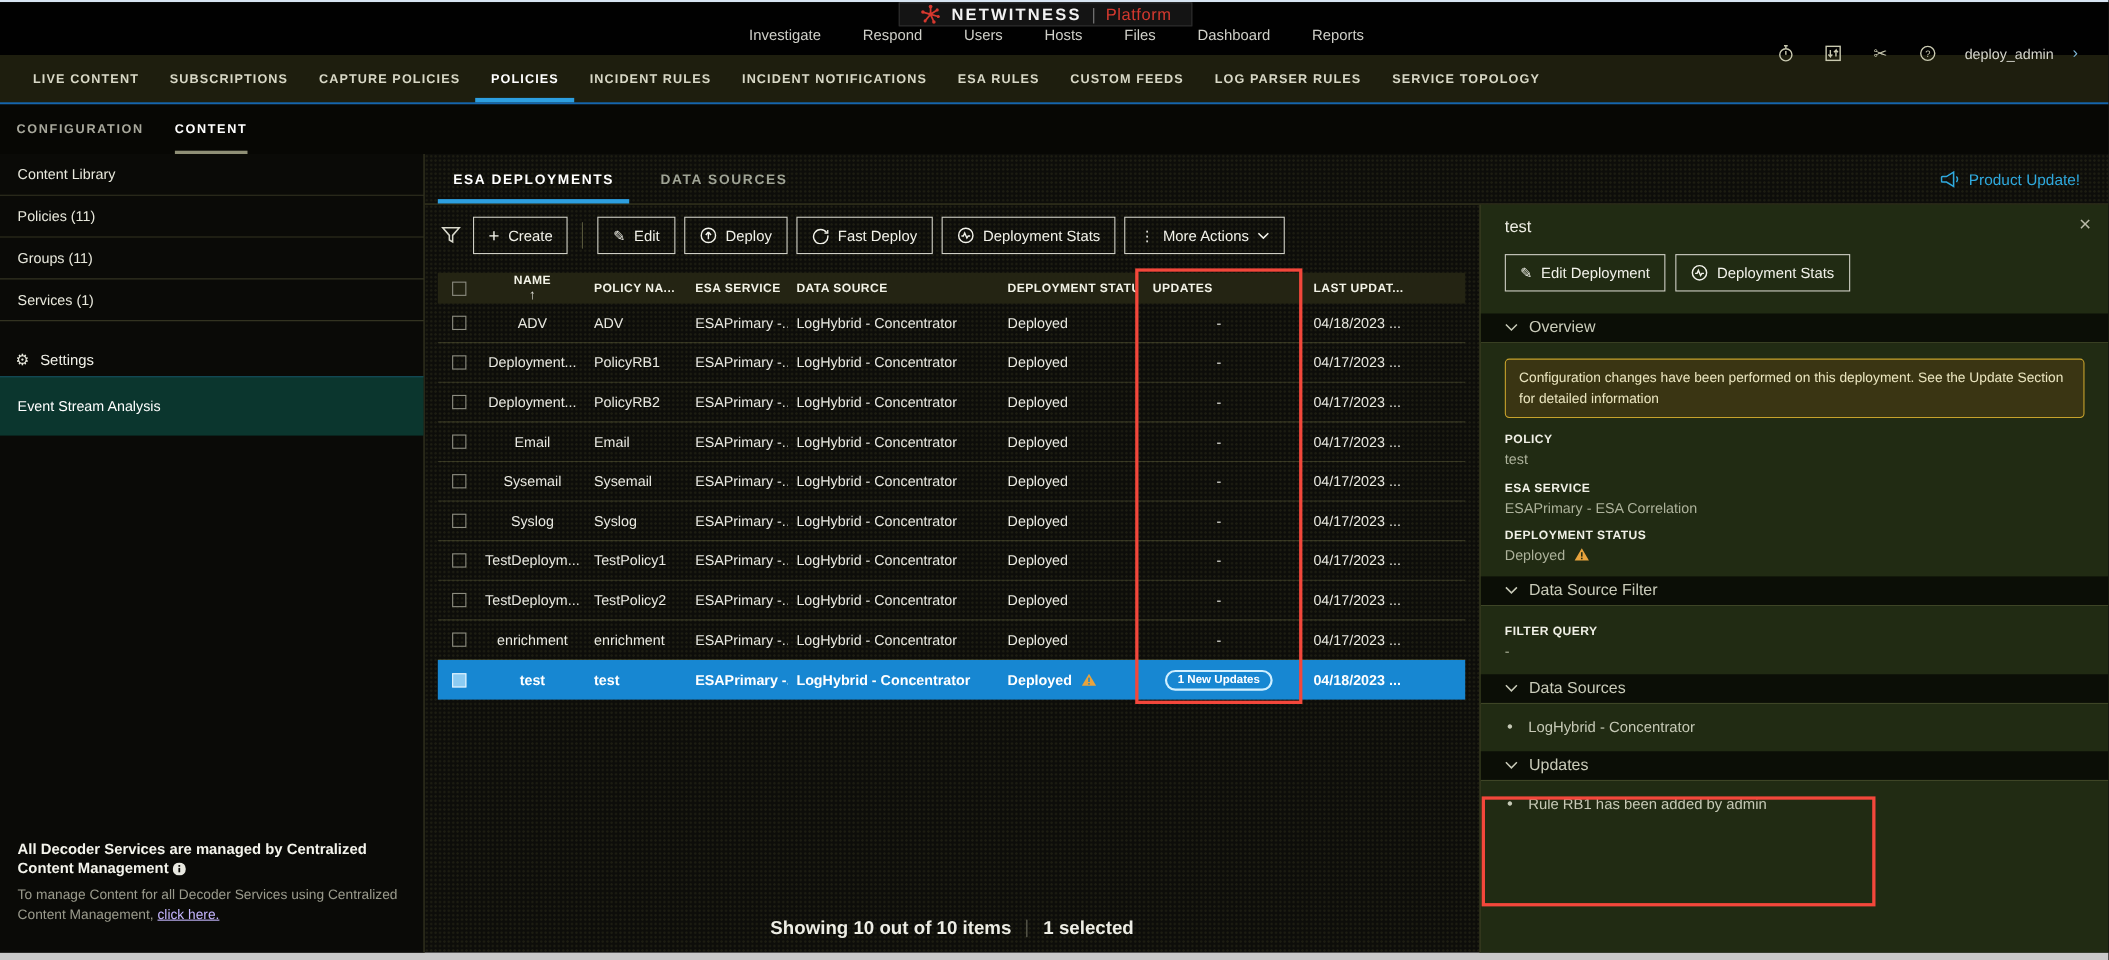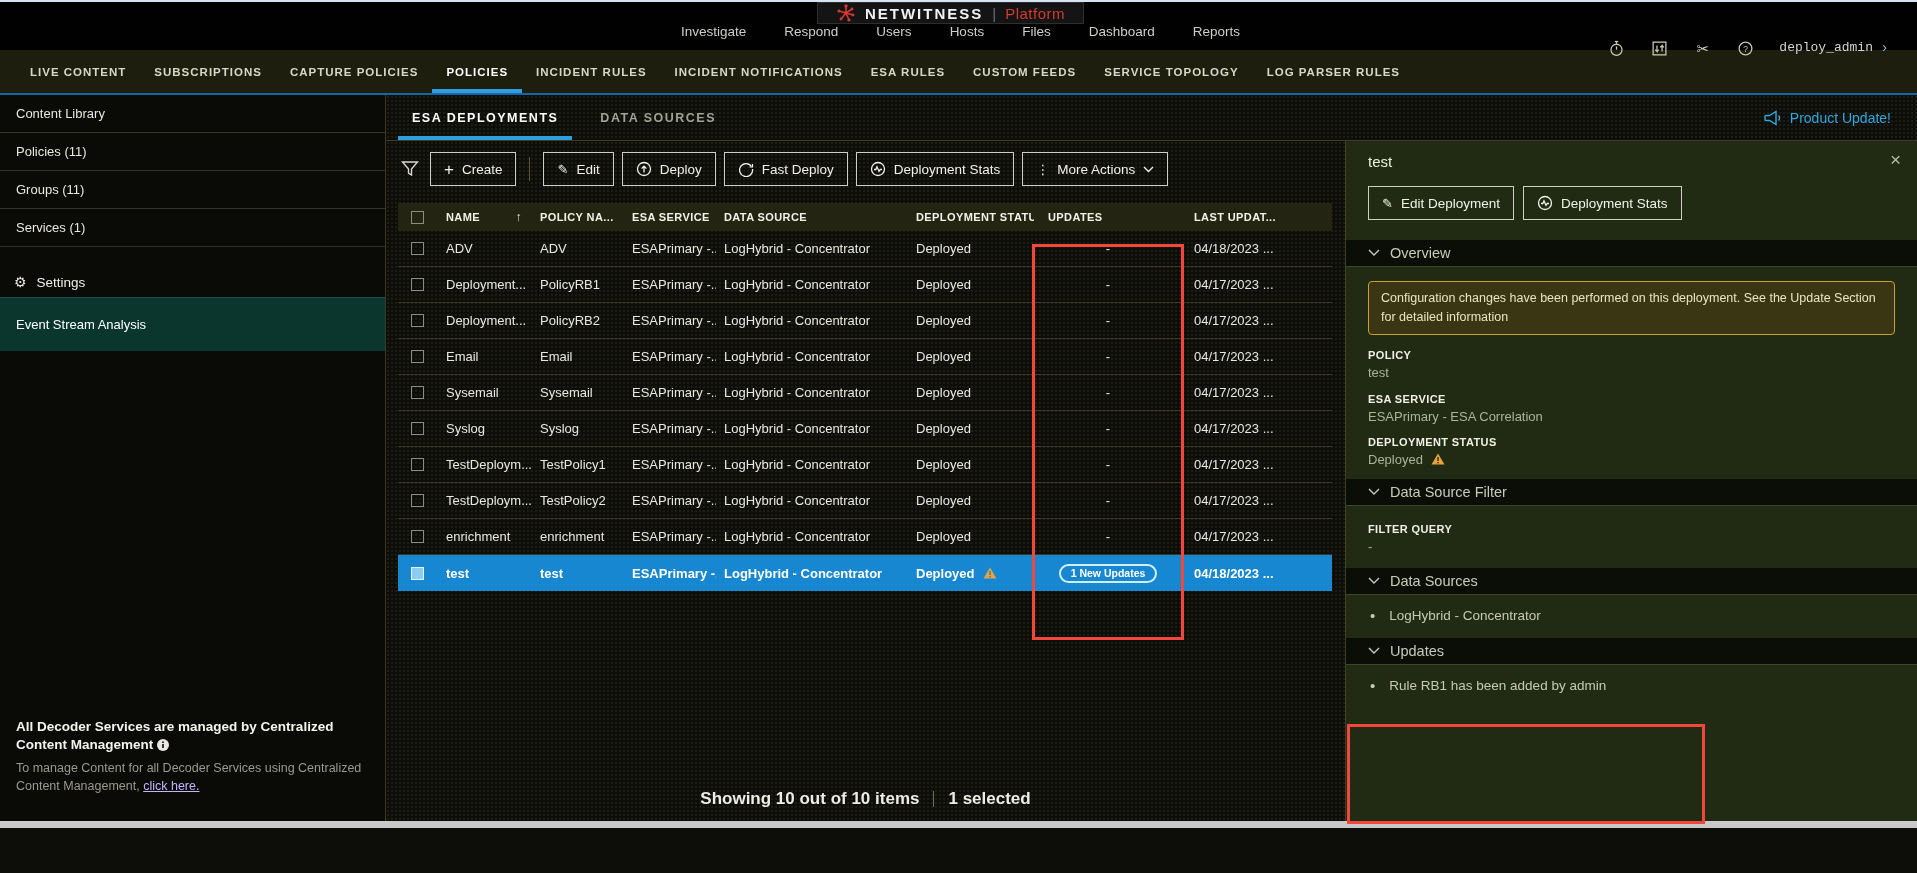--- a/index.html
+++ b/index.html
@@ -20,21 +20,21 @@
            height:42px; margin-left:12px; padding:0 18px; }
   .brand-name { color:#F2F2F2; font-size:15px; font-weight:bold; letter-spacing:2px; }
   .brand-divider { color:#6E6E6E; font-size:15px; }
   .brand-product { color:#D6392F; font-size:15px; letter-spacing:0.5px; }
   .top-menus { display:flex; align-items:center; gap:38px; margin-left:32px; }
   .top-menu { color:#CFCFC8; font-size:13.5px; cursor:pointer; }
   .top-right { margin-left:auto; display:flex; align-items:center; gap:24px; }
   .top-icon { width:19px; height:19px; display:flex; align-items:center; justify-content:center; cursor:pointer; }
   .top-icon svg { width:17px; height:17px; }
   .scissors { color:#C9C9B0; font-size:15px; }
-  .user { display:flex; align-items:flex-start; gap:7px; color:#D5D5CC; font-size:13px; cursor:pointer;font-family:Liberation Mono, monospace; }
+  .user { display:flex; align-items:flex-end; gap:17px; color:#D5D5CC; font-size:13px; cursor:pointer; }
   .user-chev { color:#7FB8D8; font-size:15px; }
 
   
   .nav2 { height:45px; background:#1E1E0E; border-bottom:2px solid #1565AD;
           display:flex; align-items:stretch; padding-left:16px; }
   .nav2-item { display:flex; align-items:center; padding:0 14px; color:#D8D8C6;
                font-size:11.5px; font-weight:bold; letter-spacing:1px; cursor:pointer;
                border-bottom:4px solid transparent; padding-top:4px; }
   .nav2-item.active { color:#FFFFFF; border-bottom-color:#2D9FE0; }
 
@@ -85,21 +85,21 @@
   .kebab { font-size:13px; letter-spacing:0; }
 
   
   .table { margin-top:16px; margin-left:12px; width:934px; }
   .trow, .thead {
     display:grid; grid-template-columns:38px 96px 92px 92px 188px 130px 148px 150px; align-items:center;
   }
   .thead { height:28px; background:#242413; font-size:11px; font-weight:bold; color:#F2F2E6; letter-spacing:0.4px; }
   .trow { height:36px; font-size:13px; color:#E9E9E1; border-bottom:1px solid rgba(140,140,85,0.30); cursor:pointer; }
   .c-pad { padding-left:8px; white-space:nowrap; overflow:hidden; }
-  .c-name { padding-left:10px; display:flex; align-items:center; justify-content:space-between; padding-right:10px; }
+  .c-name { padding-left:10px; display:flex; align-items:center; justify-content:space-between; padding-right:10px;flex-direction:column; }
   .c-status { padding-left:12px; display:flex; align-items:center; gap:8px; }
   .c-updates { text-align:center; }
   .c-updated { padding-left:12px; }
   .cbx { width:13px; height:13px; border:1px solid #8C8C80; margin-left:13px; cursor:pointer; }
   .sort-arrow { color:#E9E9E1; font-size:12px; }
   .trow.selected { background:#1787D2; color:#FFFFFF; font-weight:bold; border-bottom:none; }
   .trow.selected .cbx { background:#8CCBF2; border-color:#E3F4FF; }
   .badge { display:inline-block; border:2px solid #CFEFFF; border-radius:10px; padding:1px 10px 2px;
            font-size:10.5px; font-weight:bold; color:#FFFFFF; white-space:nowrap; }
   .status-bar { position:absolute; bottom:12px; left:0; width:100%; display:flex; align-items:center;
@@ -209,24 +209,28 @@
 
   <div class="nav2 texture">
     <span class="nav2-item">LIVE CONTENT</span>
     <span class="nav2-item">SUBSCRIPTIONS</span>
     <span class="nav2-item">CAPTURE POLICIES</span>
     <span class="nav2-item active">POLICIES</span>
     <span class="nav2-item">INCIDENT RULES</span>
     <span class="nav2-item">INCIDENT NOTIFICATIONS</span>
     <span class="nav2-item">ESA RULES</span>
     <span class="nav2-item">CUSTOM FEEDS</span>
+    <span class="nav2-item">LOG PARSER RULES</span>
     <span class="nav2-item">SERVICE TOPOLOGY</span>
-    <span class="nav2-item">LOG PARSER RULES</span>
   </div>
 
+  <div class="nav3">
+    <span class="nav3-item">CONFIGURATION</span>
+    <span class="nav3-item active">CONTENT</span>
+  </div>
 
   <div class="content">
 
     <aside class="sidebar texture">
       <div class="side-item">Content Library</div>
       <div class="side-item">Policies (11)</div>
       <div class="side-item">Groups (11)</div>
       <div class="side-item">Services (1)</div>
       <div class="side-settings">
         <span class="gear">⚙</span>

